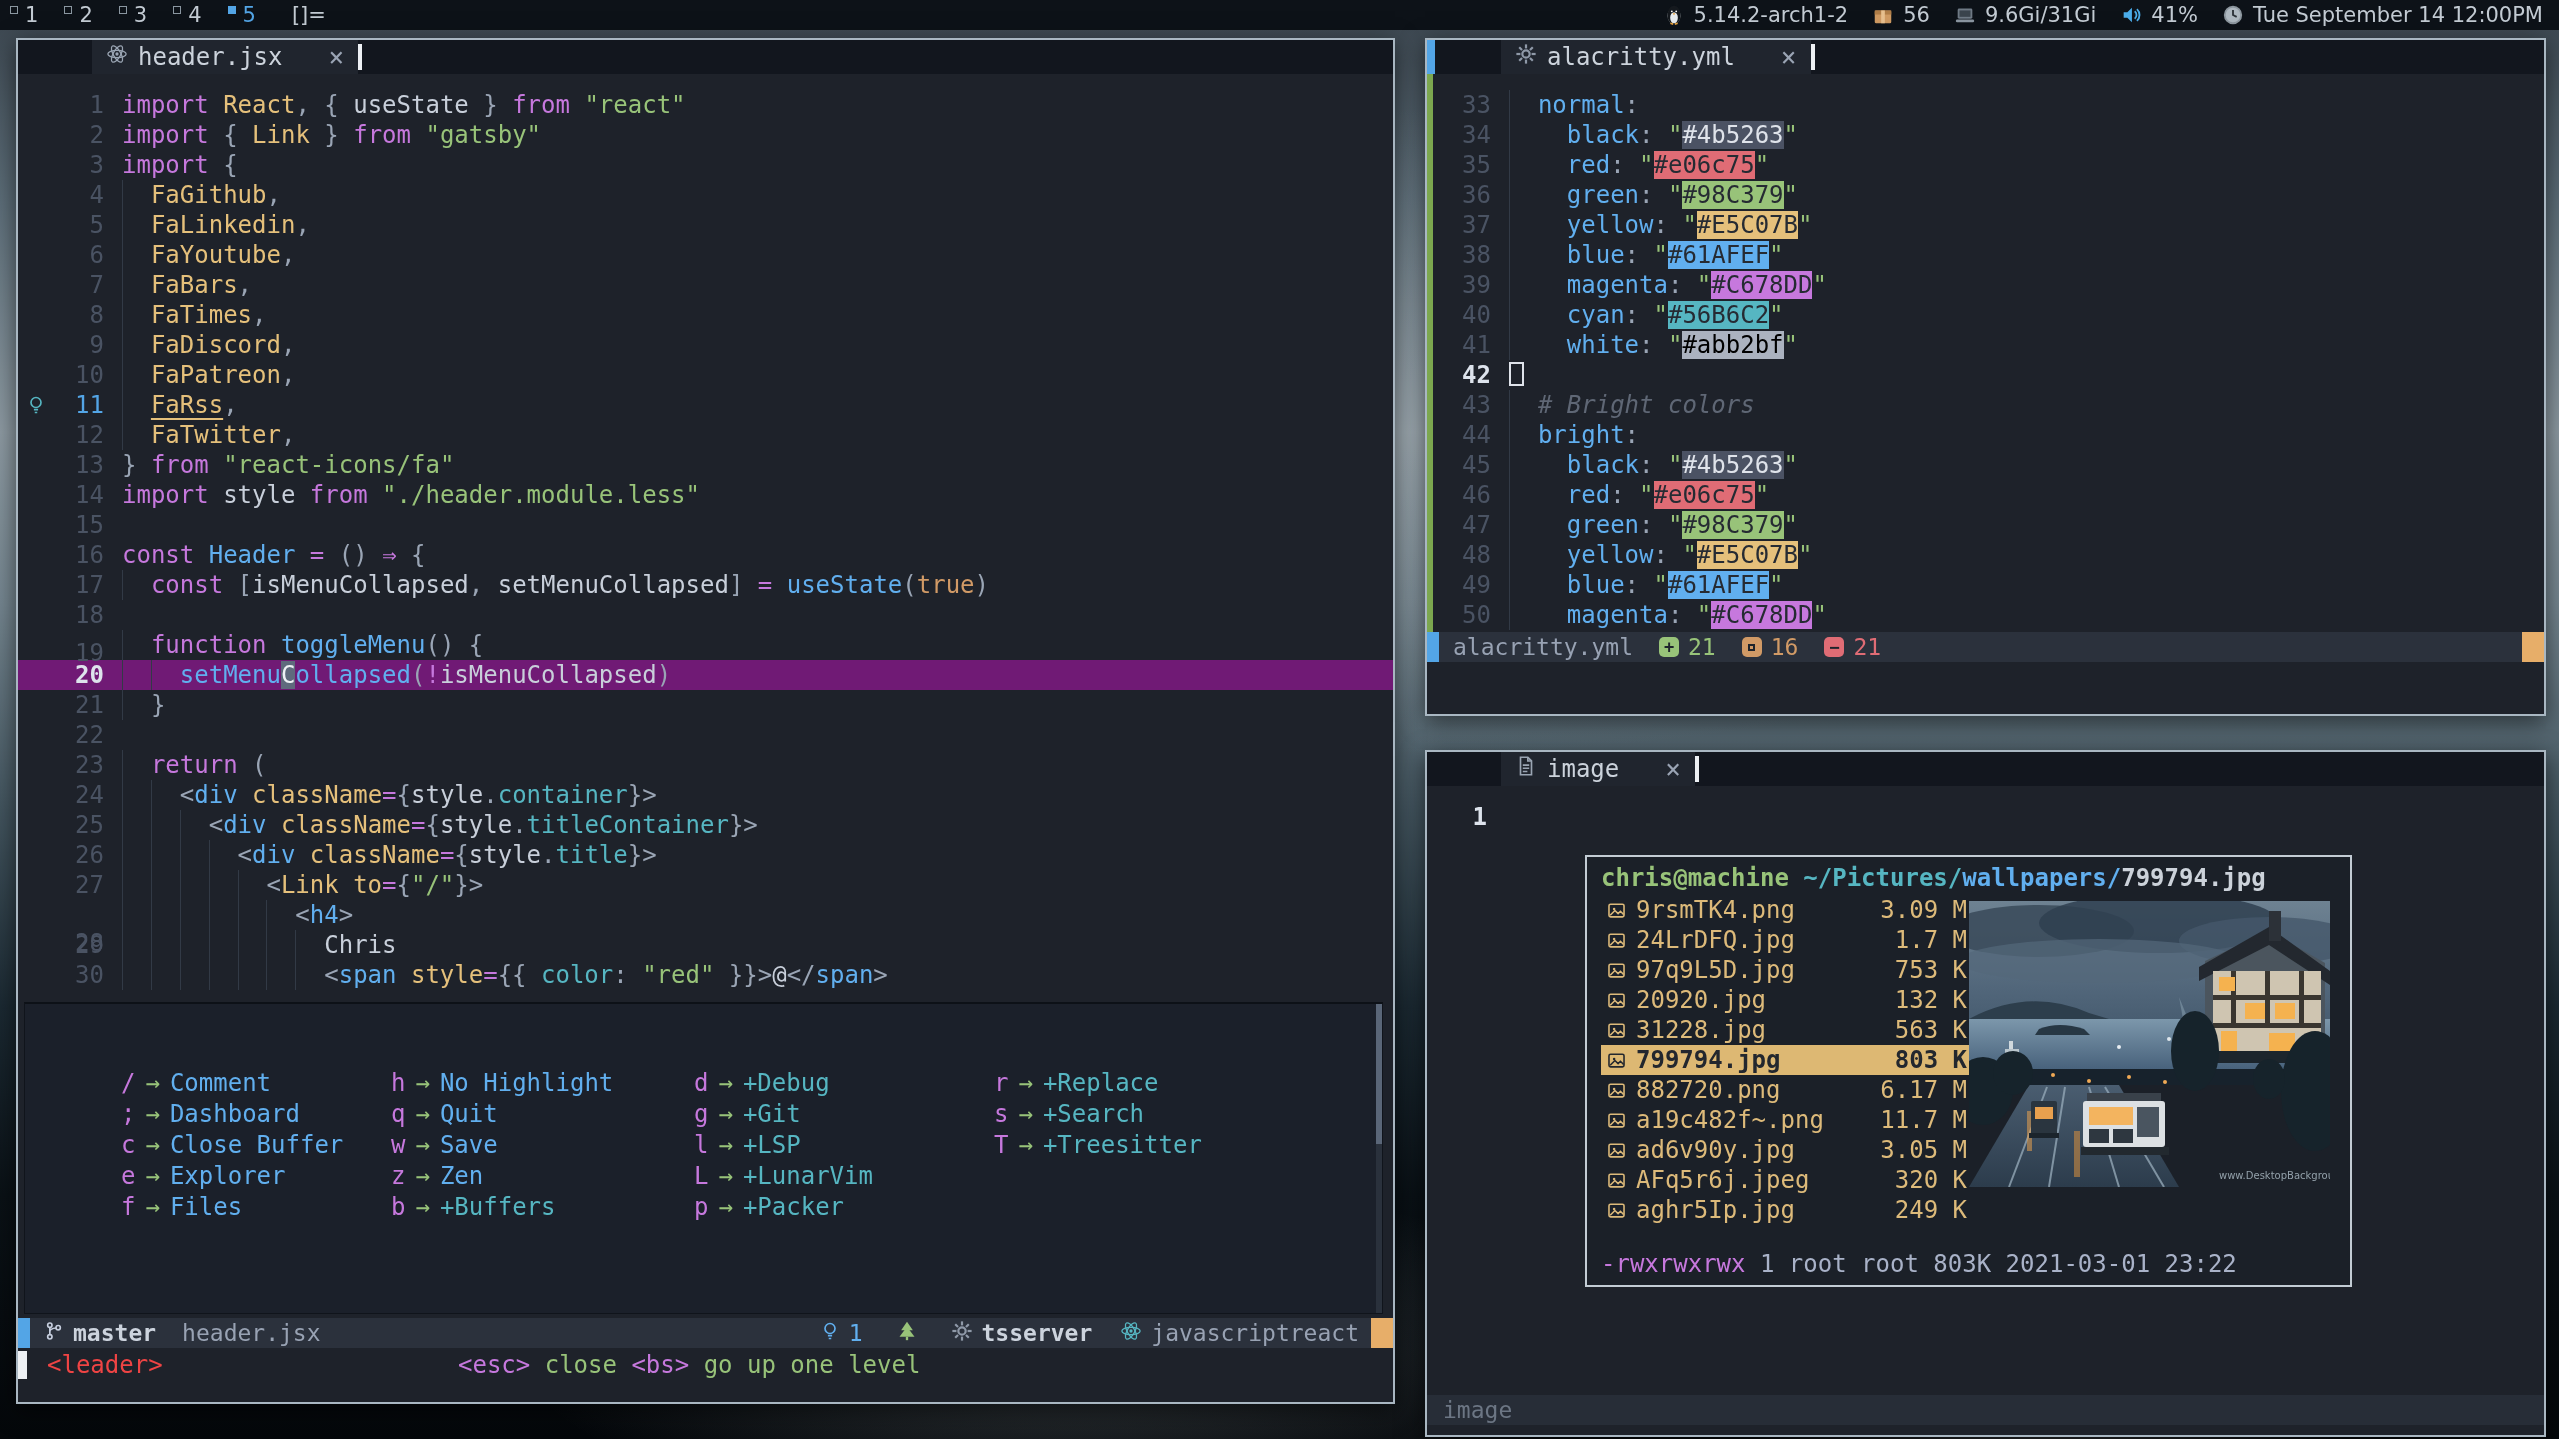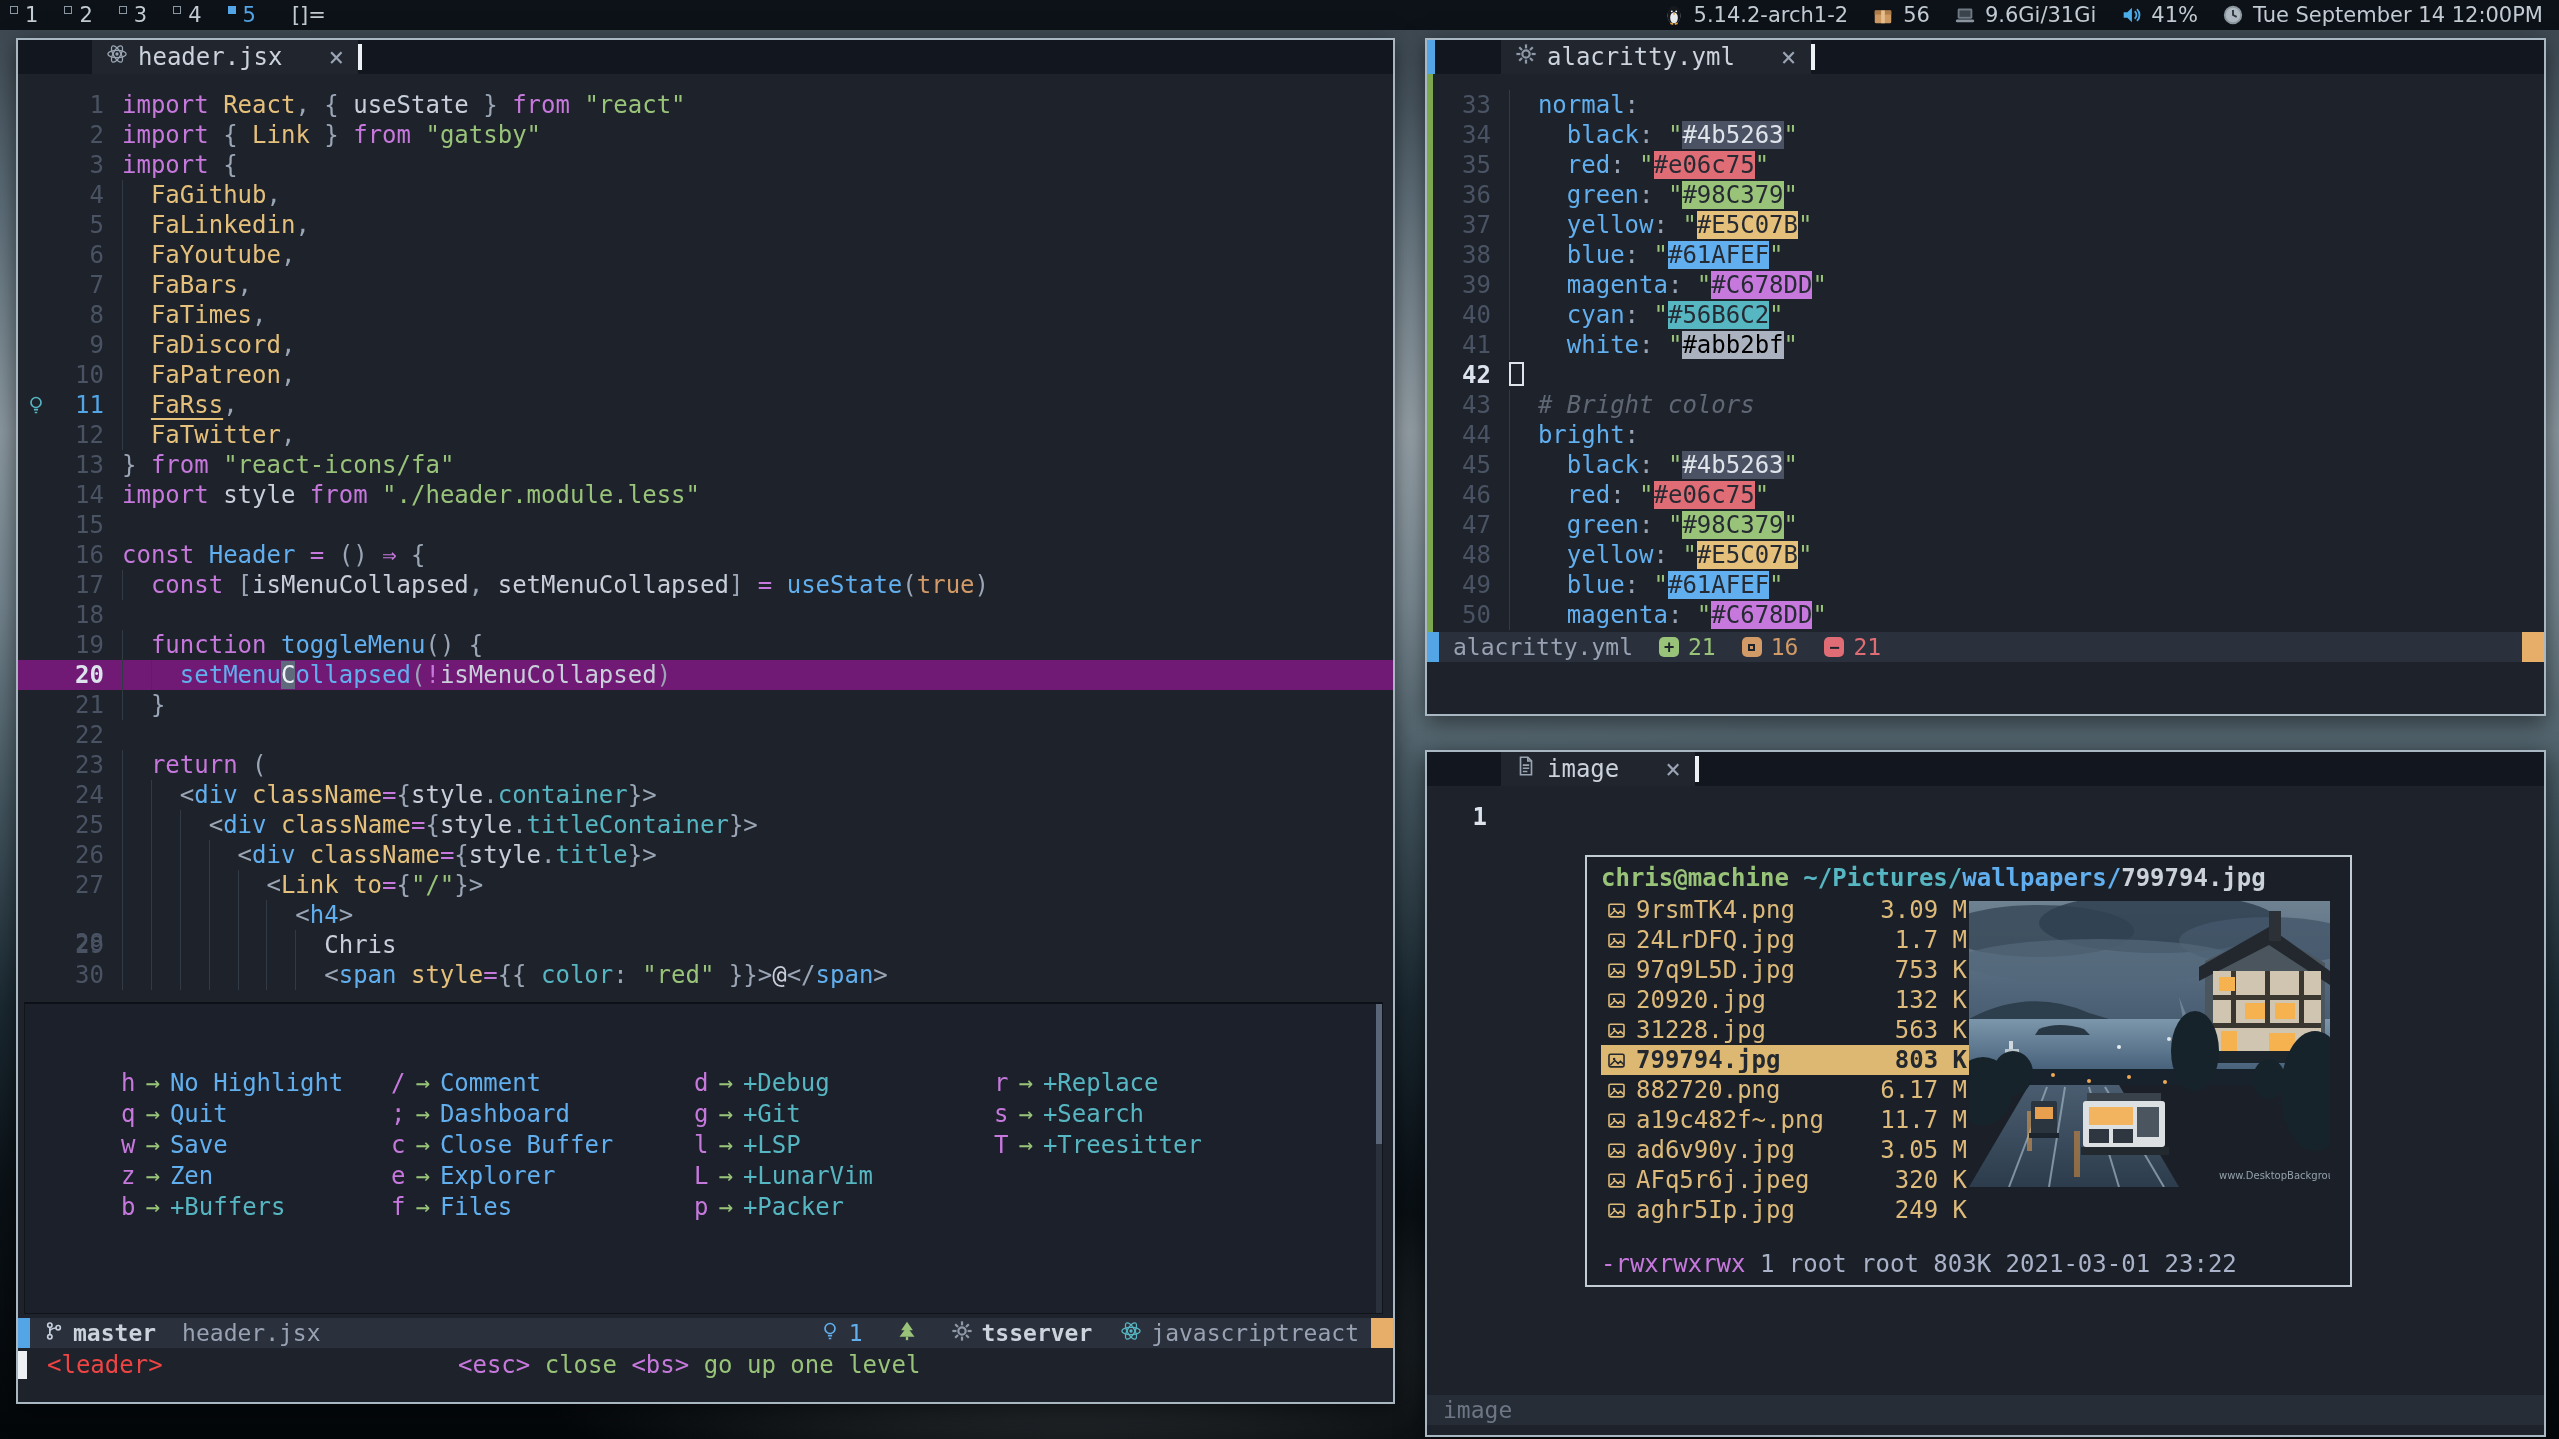--- a/index.html
+++ b/index.html
@@ -212,49 +212,49 @@
               <circle cx="12" cy="9" r="6"></circle>
               <path d="M9.5,17.5 h5 M10.5,21 h3"></path>
             </svg></span><span class="ln blu" style="width: 50px;">11</span><span class="lngap"></span><span class="code"><span class="g"></span><span class="tk-idu">FaRss</span><span class="tk-pun">,</span></span></div>
         <div class="cl"><span class="sign"></span><span class="ln" style="width: 50px;">12</span><span class="lngap"></span><span class="code"><span class="g"></span><span class="tk-id">FaTwitter</span><span class="tk-pun">,</span></span></div>
         <div class="cl"><span class="sign"></span><span class="ln" style="width: 50px;">13</span><span class="lngap"></span><span class="code"><span class="tk-pun">} </span><span class="tk-kw">from</span><span class="tk-pun"> </span><span class="tk-str">"react-icons/fa"</span></span></div>
         <div class="cl"><span class="sign"></span><span class="ln" style="width: 50px;">14</span><span class="lngap"></span><span class="code"><span class="tk-kw">import</span><span class="tk-wht"> style </span><span class="tk-kw">from</span><span class="tk-pun"> </span><span class="tk-str">"./header.module.less"</span></span></div>
         <div class="cl"><span class="sign"></span><span class="ln" style="width: 50px;">15</span><span class="lngap"></span><span class="code"></span></div>
         <div class="cl"><span class="sign"></span><span class="ln" style="width: 50px;">16</span><span class="lngap"></span><span class="code"><span class="tk-kw">const</span><span class="tk-wht"> </span><span class="tk-fn">Header</span><span class="tk-kw"> = </span><span class="tk-pun">() </span><span class="tk-kw">⇒</span><span class="tk-pun"> {</span></span></div>
         <div class="cl"><span class="sign"></span><span class="ln" style="width: 50px;">17</span><span class="lngap"></span><span class="code"><span class="g"></span><span class="tk-kw">const</span><span class="tk-pun"> [</span><span class="tk-wht">isMenuCollapsed</span><span class="tk-pun">, </span><span class="tk-wht">setMenuCollapsed</span><span class="tk-pun">] </span><span class="tk-kw">=</span><span class="tk-pun"> </span><span class="tk-fn">useState</span><span class="tk-pun">(</span><span class="tk-num">true</span><span class="tk-pun">)</span></span></div>
         <div class="cl"><span class="sign"></span><span class="ln" style="width: 50px;">18</span><span class="lngap"></span><span class="code"></span></div>
-        <div class="cl"><span class="sign"></span><span class="ln" style="width: 50px;">19</span><span class="lngap"></span><span class="code"><span class="g"></span><span class="tk-kw">function</span><span class="tk-wht"> </span><span class="tk-fn">toggleMenu</span><span class="tk-pun">() {</span></span></div>
+        <div class="cl"><span class="sign"></span><span class="ln" style="width: 50px; margin-top: 8px;">19</span><span class="lngap"></span><span class="code"><span class="g"></span><span class="tk-kw">function</span><span class="tk-wht"> </span><span class="tk-fn">toggleMenu</span><span class="tk-pun">() {</span></span></div>
         <div class="cl cur"><span class="sign"></span><span class="ln b" style="width: 50px;">20</span><span class="lngap"></span><span class="code"><span class="g"></span><span class="g"></span><span class="tk-fn">setMenu</span><span class="blockcur">C</span><span class="tk-fn">ollapsed</span><span class="tk-pun">(</span><span class="tk-kw">!</span><span class="tk-wht">isMenuCollapsed</span><span class="tk-pun">)</span></span></div>
         <div class="cl"><span class="sign"></span><span class="ln" style="width: 50px;">21</span><span class="lngap"></span><span class="code"><span class="g"></span><span class="tk-pun">}</span></span></div>
         <div class="cl"><span class="sign"></span><span class="ln" style="width: 50px;">22</span><span class="lngap"></span><span class="code"></span></div>
         <div class="cl"><span class="sign"></span><span class="ln" style="width: 50px;">23</span><span class="lngap"></span><span class="code"><span class="g"></span><span class="tk-kw">return</span><span class="tk-pun"> (</span></span></div>
         <div class="cl"><span class="sign"></span><span class="ln" style="width: 50px;">24</span><span class="lngap"></span><span class="code"><span class="g"></span><span class="g"></span><span class="tk-pun">&lt;</span><span class="tk-fn">div</span><span class="tk-pun"> </span><span class="tk-id">className</span><span class="tk-kw">=</span><span class="tk-pun">{</span><span class="tk-wht">style</span><span class="tk-pun">.</span><span class="tk-cy">container</span><span class="tk-pun">}&gt;</span></span></div>
         <div class="cl"><span class="sign"></span><span class="ln" style="width: 50px;">25</span><span class="lngap"></span><span class="code"><span class="g"></span><span class="g"></span><span class="g"></span><span class="tk-pun">&lt;</span><span class="tk-fn">div</span><span class="tk-pun"> </span><span class="tk-id">className</span><span class="tk-kw">=</span><span class="tk-pun">{</span><span class="tk-wht">style</span><span class="tk-pun">.</span><span class="tk-cy">titleContainer</span><span class="tk-pun">}&gt;</span></span></div>
         <div class="cl"><span class="sign"></span><span class="ln" style="width: 50px;">26</span><span class="lngap"></span><span class="code"><span class="g"></span><span class="g"></span><span class="g"></span><span class="g"></span><span class="tk-pun">&lt;</span><span class="tk-fn">div</span><span class="tk-pun"> </span><span class="tk-id">className</span><span class="tk-kw">=</span><span class="tk-pun">{</span><span class="tk-wht">style</span><span class="tk-pun">.</span><span class="tk-cy">title</span><span class="tk-pun">}&gt;</span></span></div>
         <div class="cl"><span class="sign"></span><span class="ln" style="width: 50px;">27</span><span class="lngap"></span><span class="code"><span class="g"></span><span class="g"></span><span class="g"></span><span class="g"></span><span class="g"></span><span class="tk-pun">&lt;</span><span class="tk-id">Link</span><span class="tk-pun"> </span><span class="tk-id">to</span><span class="tk-kw">=</span><span class="tk-pun">{</span><span class="tk-str">"/"</span><span class="tk-pun">}&gt;</span></span></div>
         <div class="cl"><span class="sign"></span><span class="ln" style="width: 50px; margin-top: 28px;">28</span><span class="lngap"></span><span class="code"><span class="g"></span><span class="g"></span><span class="g"></span><span class="g"></span><span class="g"></span><span class="g"></span><span class="tk-pun">&lt;</span><span class="tk-fn">h4</span><span class="tk-pun">&gt;</span></span></div>
         <div class="cl"><span class="sign"></span><span class="ln" style="width: 50px;">29</span><span class="lngap"></span><span class="code"><span class="g"></span><span class="g"></span><span class="g"></span><span class="g"></span><span class="g"></span><span class="g"></span><span class="g"></span><span class="tk-wht">Chris</span></span></div>
         <div class="cl"><span class="sign"></span><span class="ln" style="width: 50px;">30</span><span class="lngap"></span><span class="code"><span class="g"></span><span class="g"></span><span class="g"></span><span class="g"></span><span class="g"></span><span class="g"></span><span class="g"></span><span class="tk-pun">&lt;</span><span class="tk-fn">span</span><span class="tk-pun"> </span><span class="tk-id">style</span><span class="tk-kw">=</span><span class="tk-pun">{{ </span><span class="tk-cy">color</span><span class="tk-pun">: </span><span class="tk-str">"red"</span><span class="tk-pun"> }}&gt;</span><span class="tk-wht">@</span><span class="tk-pun">&lt;/</span><span class="tk-fn">span</span><span class="tk-pun">&gt;</span></span></div>
       </div>
 
     <div class="whichkey">
       <div class="wk-cols" id="wk-cols">
           <div class="wk-col">
+            <div><span class="wk-key">/</span><span class="wk-arr">→</span><span class="wk-label">Comment</span></div>
+            <div><span class="wk-key">;</span><span class="wk-arr">→</span><span class="wk-label">Dashboard</span></div>
+            <div><span class="wk-key">c</span><span class="wk-arr">→</span><span class="wk-label">Close Buffer</span></div>
+            <div><span class="wk-key">e</span><span class="wk-arr">→</span><span class="wk-label">Explorer</span></div>
+            <div><span class="wk-key">f</span><span class="wk-arr">→</span><span class="wk-label">Files</span></div>
+          </div>
+          <div class="wk-col">
             <div><span class="wk-key">h</span><span class="wk-arr">→</span><span class="wk-label">No Highlight</span></div>
             <div><span class="wk-key">q</span><span class="wk-arr">→</span><span class="wk-label">Quit</span></div>
             <div><span class="wk-key">w</span><span class="wk-arr">→</span><span class="wk-label">Save</span></div>
             <div><span class="wk-key">z</span><span class="wk-arr">→</span><span class="wk-label">Zen</span></div>
             <div><span class="wk-key">b</span><span class="wk-arr">→</span><span class="wk-label group">+Buffers</span></div>
-          </div>
-          <div class="wk-col">
-            <div><span class="wk-key">/</span><span class="wk-arr">→</span><span class="wk-label">Comment</span></div>
-            <div><span class="wk-key">;</span><span class="wk-arr">→</span><span class="wk-label">Dashboard</span></div>
-            <div><span class="wk-key">c</span><span class="wk-arr">→</span><span class="wk-label">Close Buffer</span></div>
-            <div><span class="wk-key">e</span><span class="wk-arr">→</span><span class="wk-label">Explorer</span></div>
-            <div><span class="wk-key">f</span><span class="wk-arr">→</span><span class="wk-label">Files</span></div>
           </div>
           <div class="wk-col">
             <div><span class="wk-key">d</span><span class="wk-arr">→</span><span class="wk-label group">+Debug</span></div>
             <div><span class="wk-key">g</span><span class="wk-arr">→</span><span class="wk-label group">+Git</span></div>
             <div><span class="wk-key">l</span><span class="wk-arr">→</span><span class="wk-label group">+LSP</span></div>
             <div><span class="wk-key">L</span><span class="wk-arr">→</span><span class="wk-label group">+LunarVim</span></div>
             <div><span class="wk-key">p</span><span class="wk-arr">→</span><span class="wk-label group">+Packer</span></div>
           </div>
           <div class="wk-col">
             <div><span class="wk-key">r</span><span class="wk-arr">→</span><span class="wk-label group">+Replace</span></div>

